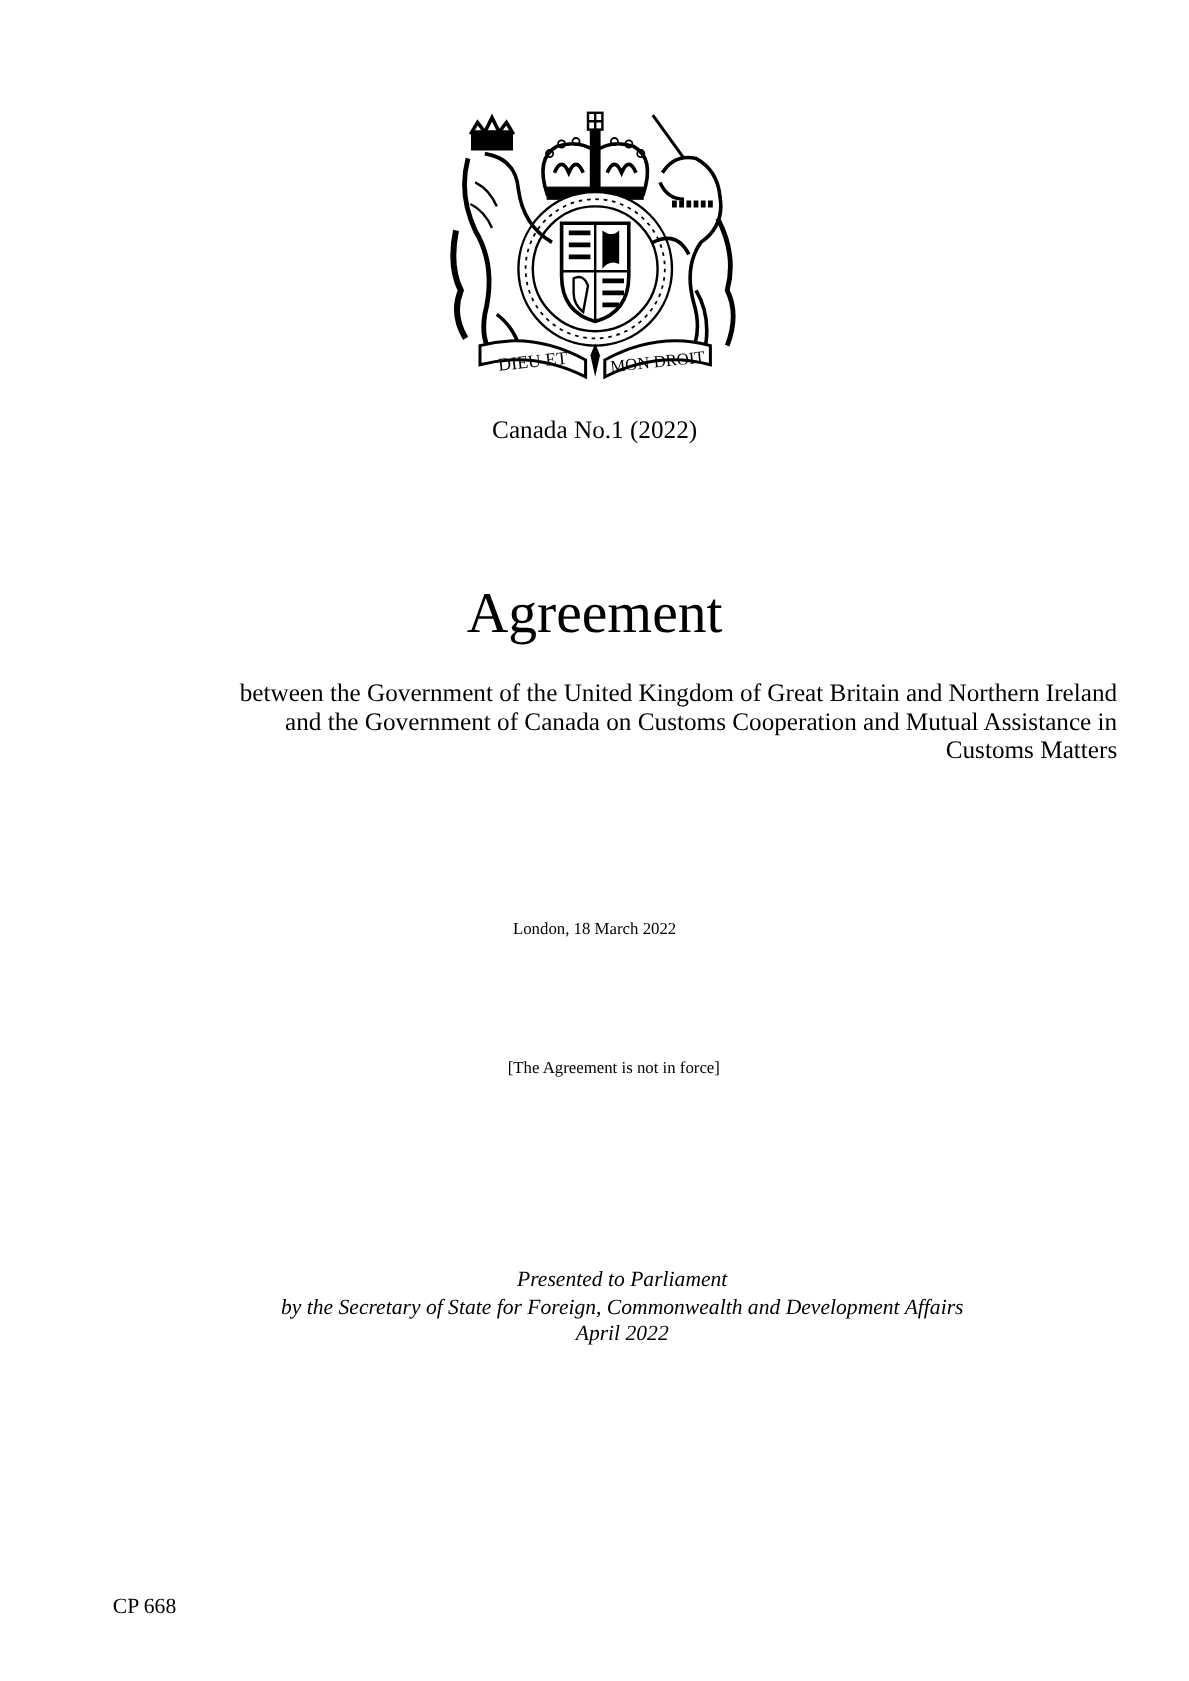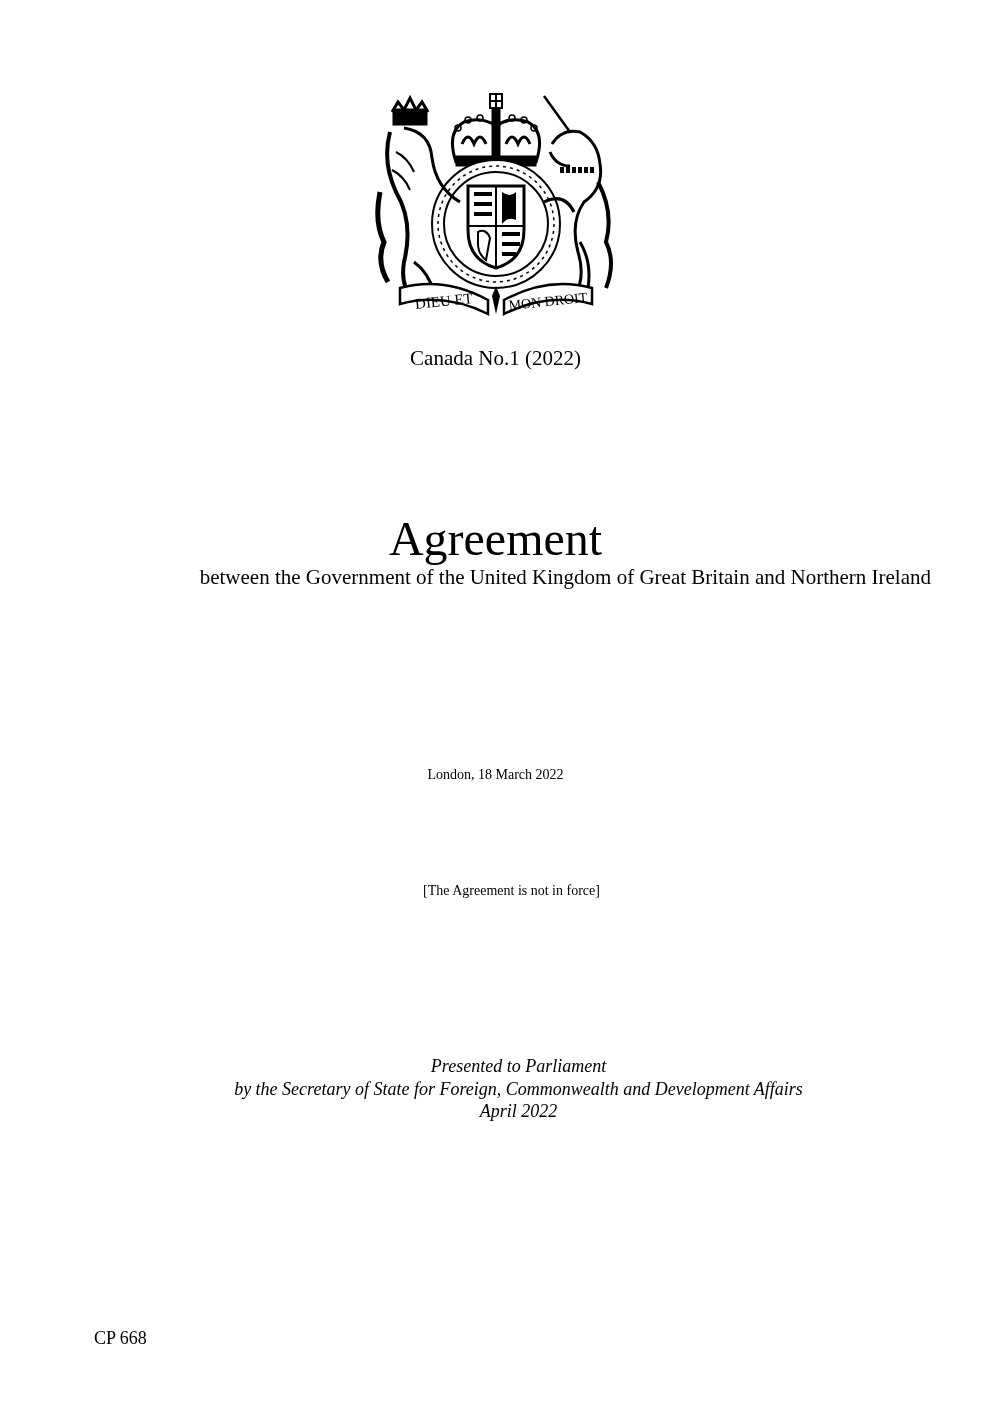--- a/index.html
+++ b/index.html
@@ -25,21 +25,21 @@
       height: 228px;
     }
 
     #series-label {
       top: 344px;
       font-size: 21px;
       line-height: 28px;
     }
 
     #title {
-      top: 509px;
+      top: 482px;
       font-size: 48px;
       line-height: 60px;
     }
 
     #subtitle {
       top: 565px;
       left: 60px;
       width: 871px;
       text-align: right;
       font-size: 21px;
@@ -141,20 +141,22 @@
     </g>
   </svg>
 </div>
 
 <div id="series-label" class="abs center-x">Canada No.1 (2022)</div>
 
 <div id="title" class="abs center-x">Agreement</div>
 
 <div id="subtitle" class="abs">
   <div>between the Government of the United Kingdom of Great Britain and Northern Ireland</div>
+  <div>and the Government of Canada on Customs Cooperation and Mutual Assistance in</div>
+  <div>Customs Matters</div>
 </div>
 
 <div id="place-date" class="abs center-x">London, 18 March 2022</div>
 
 <div id="status" class="abs center-x">[The Agreement is not in force]</div>
 
 <div id="presentation" class="abs center-x">
   <div>Presented to Parliament</div>
   <div>by the Secretary of State for Foreign, Commonwealth and Development Affairs</div>
   <div>April 2022</div>

